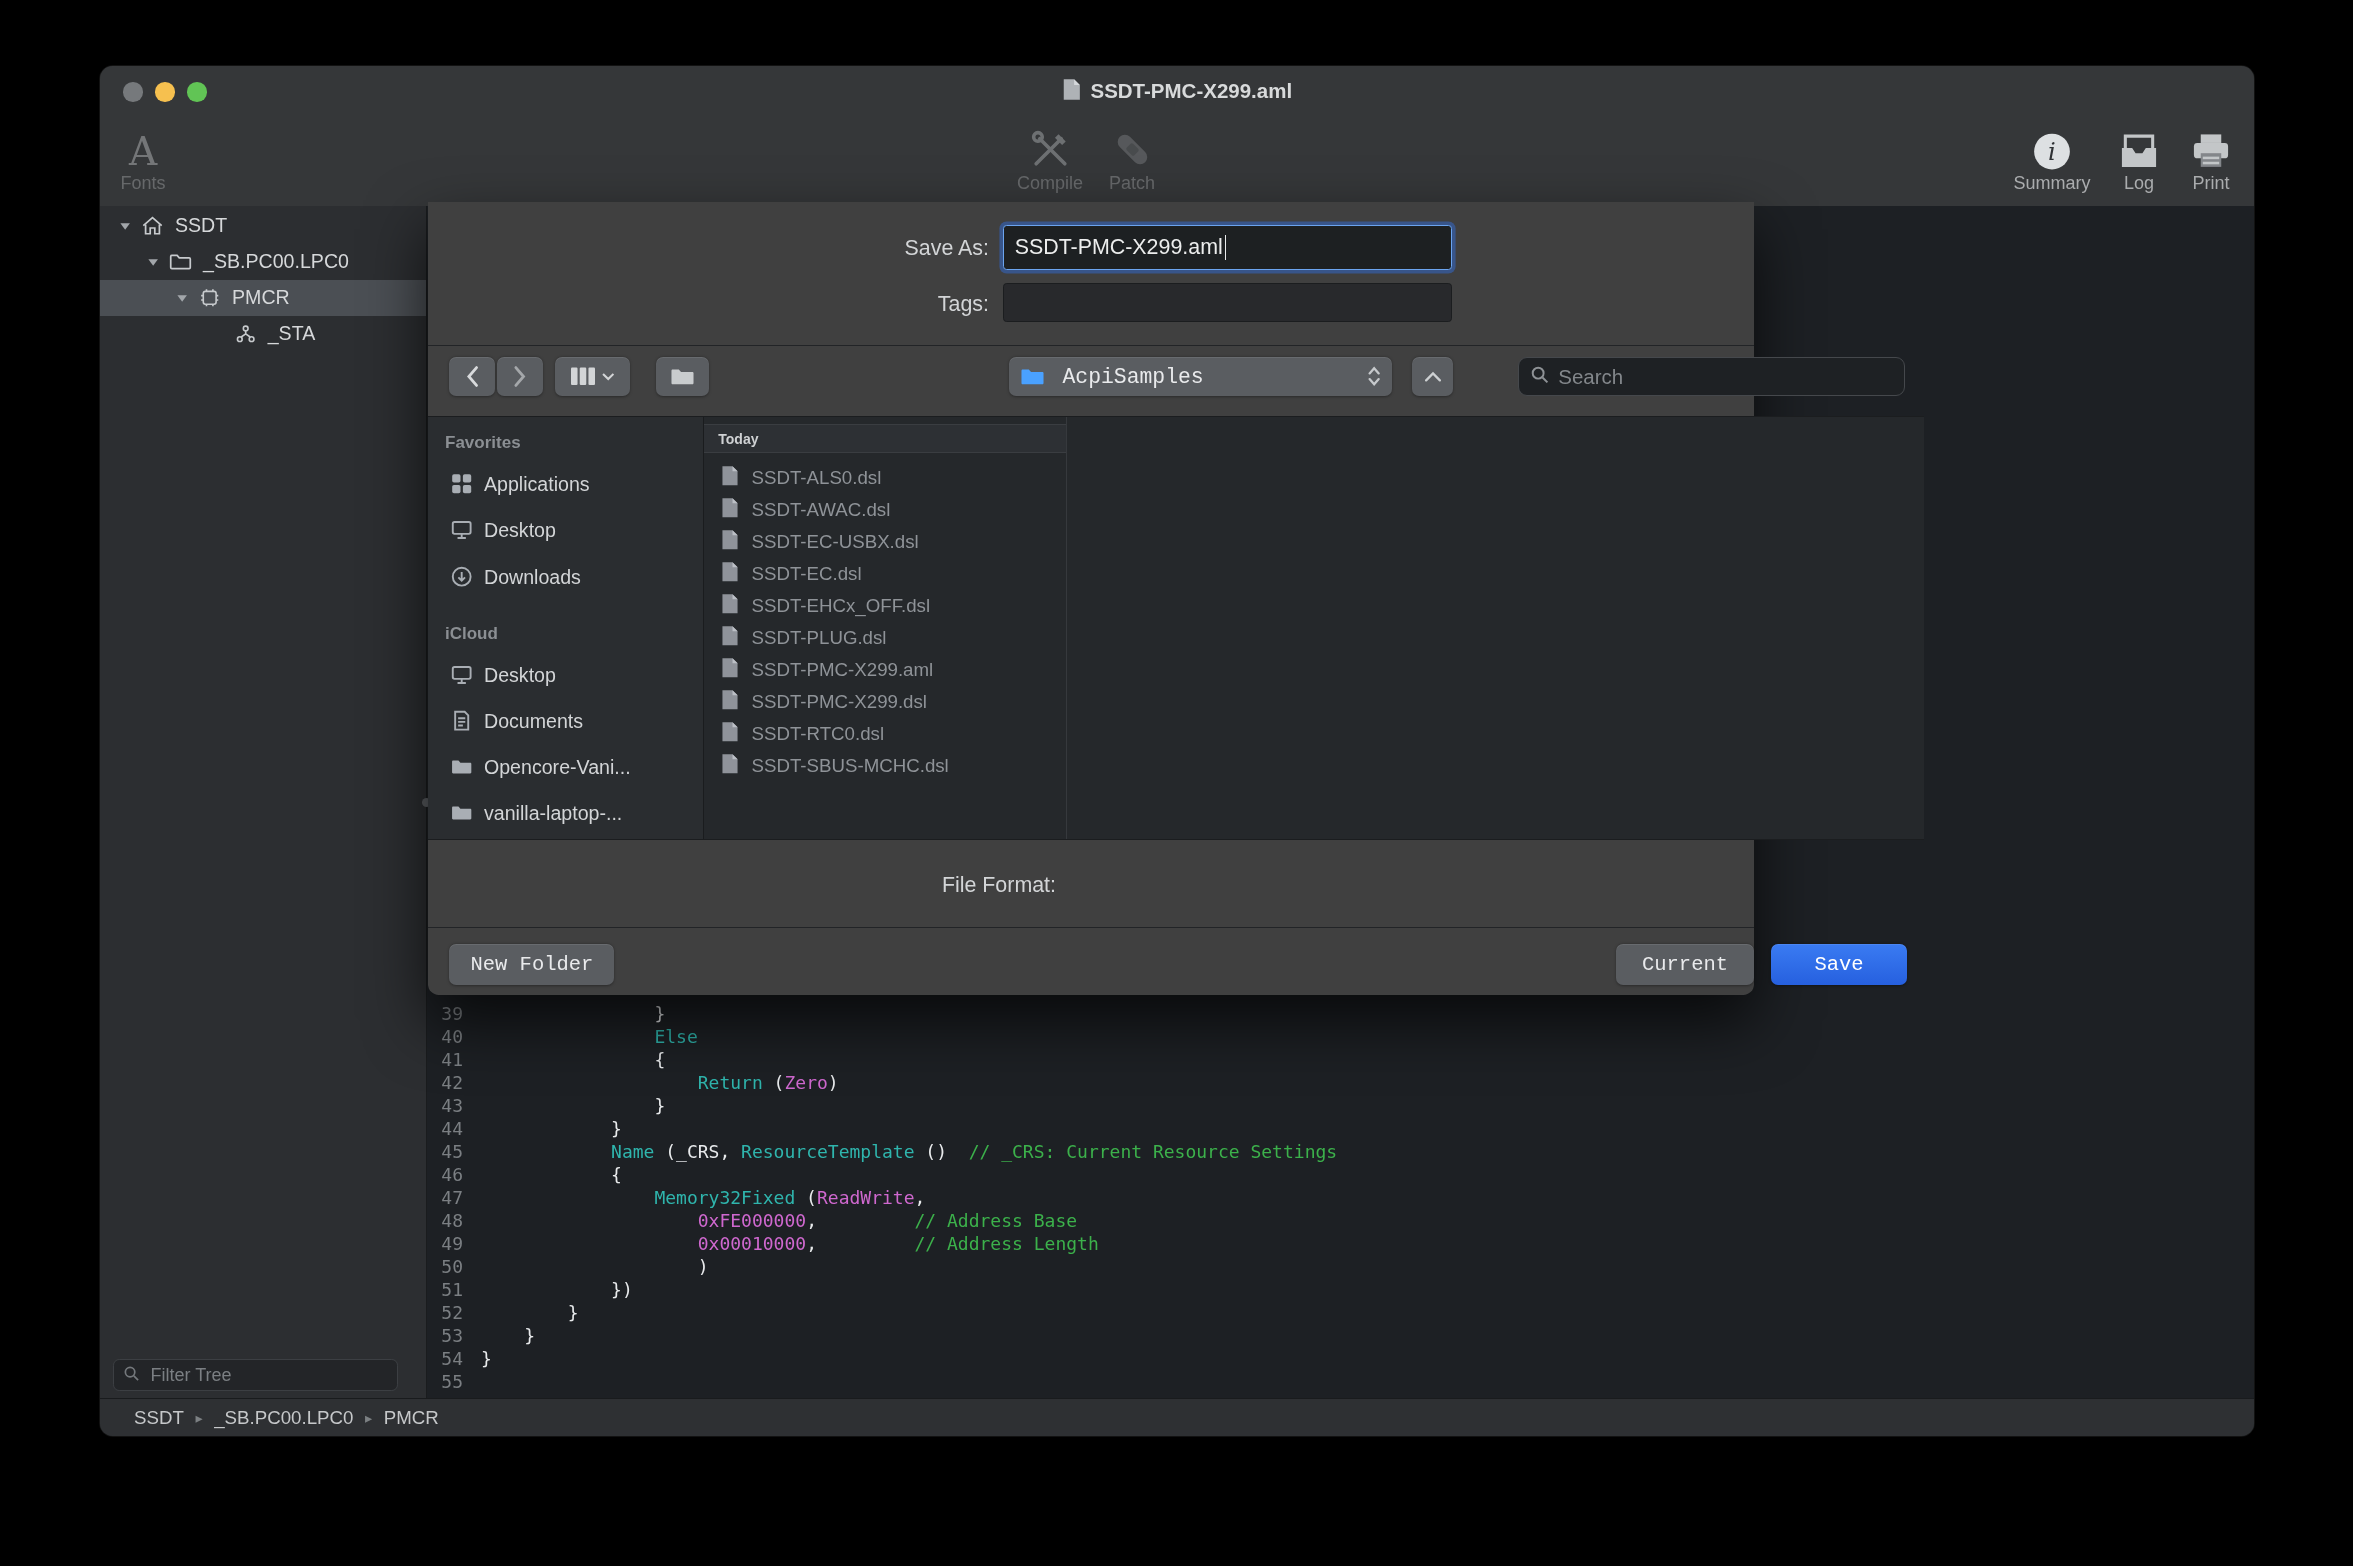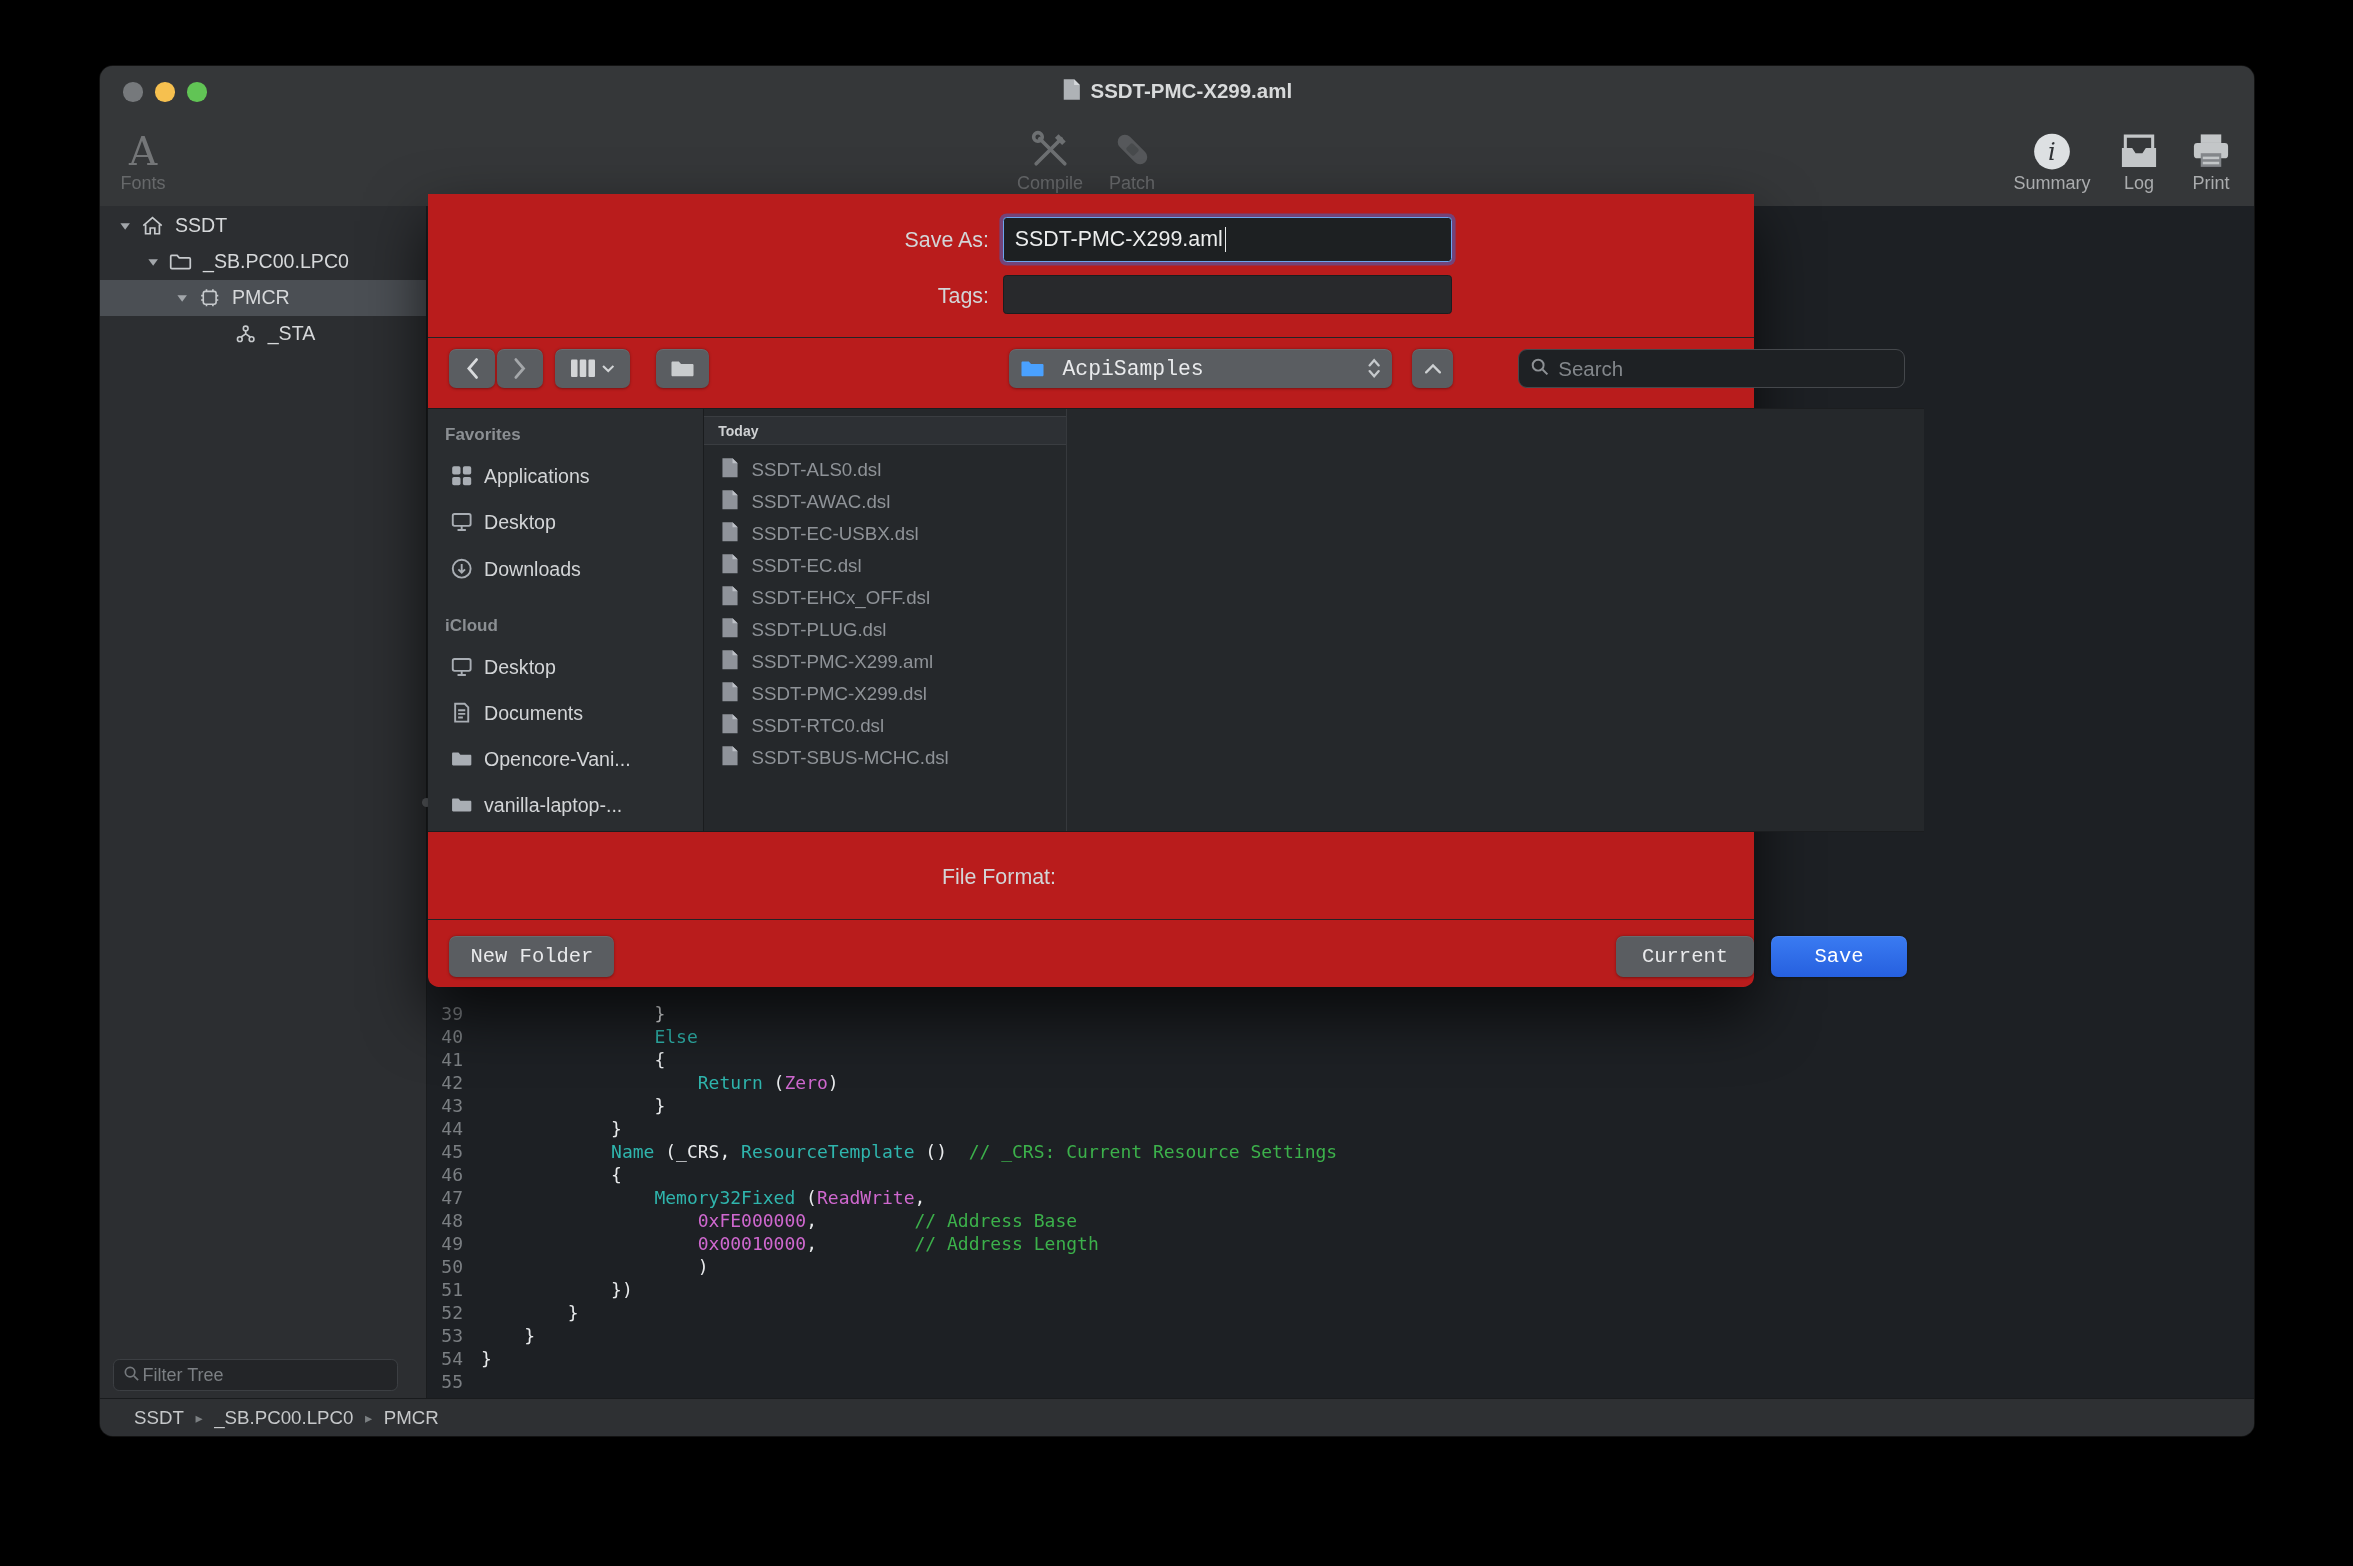--- a/index.html
+++ b/index.html
@@ -26,40 +26,40 @@
   .fonts-a{font-family:"DejaVu Serif","Liberation Serif",serif;font-size:39px;color:#cbcdcf;line-height:1;}
 
   
   .sidebar{position:absolute;left:0;top:140px;width:326px;bottom:37px;background:#2c2e31;border-right:0.9px solid #1a1c1e;}
   .tree{position:absolute;left:0;top:1.8px;right:0;}
   .tree-row{height:36px;display:flex;align-items:center;font-size:19.6px;color:#d6d8da;box-sizing:border-box;}
   .tree-row.selected{background:#4b4f54;}
   .disc{width:14.3px;margin-right:9px;flex:none;display:flex;}
   .t-ico{width:23px;margin-right:10.7px;flex:none;display:flex;justify-content:center;}
   .filter-box{position:absolute;left:12.5px;right:28px;bottom:8px;height:30px;border-radius:6.2px;background:#232528;
-              border:0.9px solid #3c3f43;display:flex;align-items:center;gap:3px;padding:0 9px;}
+              border:0.9px solid #3c3f43;display:flex;align-items:center;gap:11px;padding:0 9px;}
   .filter-box .ph{font-size:18px;color:#7b7f83;}
 
   
   .statusbar{position:absolute;left:0;right:0;bottom:0;height:37px;background:#2e3033;border-top:0.9px solid #191b1d;
              display:flex;align-items:center;padding-left:34px;gap:11.6px;font-size:18.7px;color:#c6c8ca;}
   .crumb-sep{color:#7c8083;font-size:14.3px;}
 
   
   .editor{position:absolute;left:327px;top:140px;right:0;bottom:37px;background:#1d2024;}
   .split-dot{position:absolute;left:-5.3px;top:592px;width:9px;height:9px;border-radius:50%;background:#5b5e62;}
   .code-block{position:absolute;left:0;top:796px;right:0;font-family:"DejaVu Sans Mono","Liberation Mono",monospace;
               font-size:18px;line-height:23px;}
   .code-line{display:flex;}
   .lineno{width:36px;text-align:right;color:#7b7f83;flex:none;}
   .codetext{white-space:pre;padding-left:18px;}
   .t-p{color:#e8eaec}.t-k{color:#2fb5ad}.t-c{color:#cf68cf}.t-m{color:#3cb14b}
 
   
-  .sheet{position:absolute;left:328px;top:128px;width:1326px;height:793px;background:#b91c1c;
+  .sheet{position:absolute;left:328px;top:136px;width:1326px;height:793px;background:#404040;
          border-radius:0 0 10.7px 10.7px;box-shadow:0 27px 62px rgba(0,0,0,.7);}
   .sh-label{position:absolute;font-size:21.4px;color:#d3d5d7;text-align:right;}
   #lbl-saveas{left:0;top:34px;width:561px;}
   #lbl-tags{left:0;top:90px;width:561px;}
   #lbl-format{left:0;top:671px;width:628px;}
   #fld-saveas{position:absolute;left:575px;top:23px;width:449px;height:45px;box-sizing:border-box;background:#1d2022;
               border:1.8px solid #6ba4ef;border-radius:3.6px;box-shadow:0 0 0 3.6px rgba(47,106,212,.5);
               display:flex;align-items:center;padding:0 10.7px;font-size:21.4px;color:#eceded;}
   .caret{display:inline-block;width:1.8px;height:25px;background:#e9ebec;margin-left:1.8px;}
   #fld-tags{position:absolute;left:575px;top:81px;width:449px;height:39px;box-sizing:border-box;background:#28292c;

